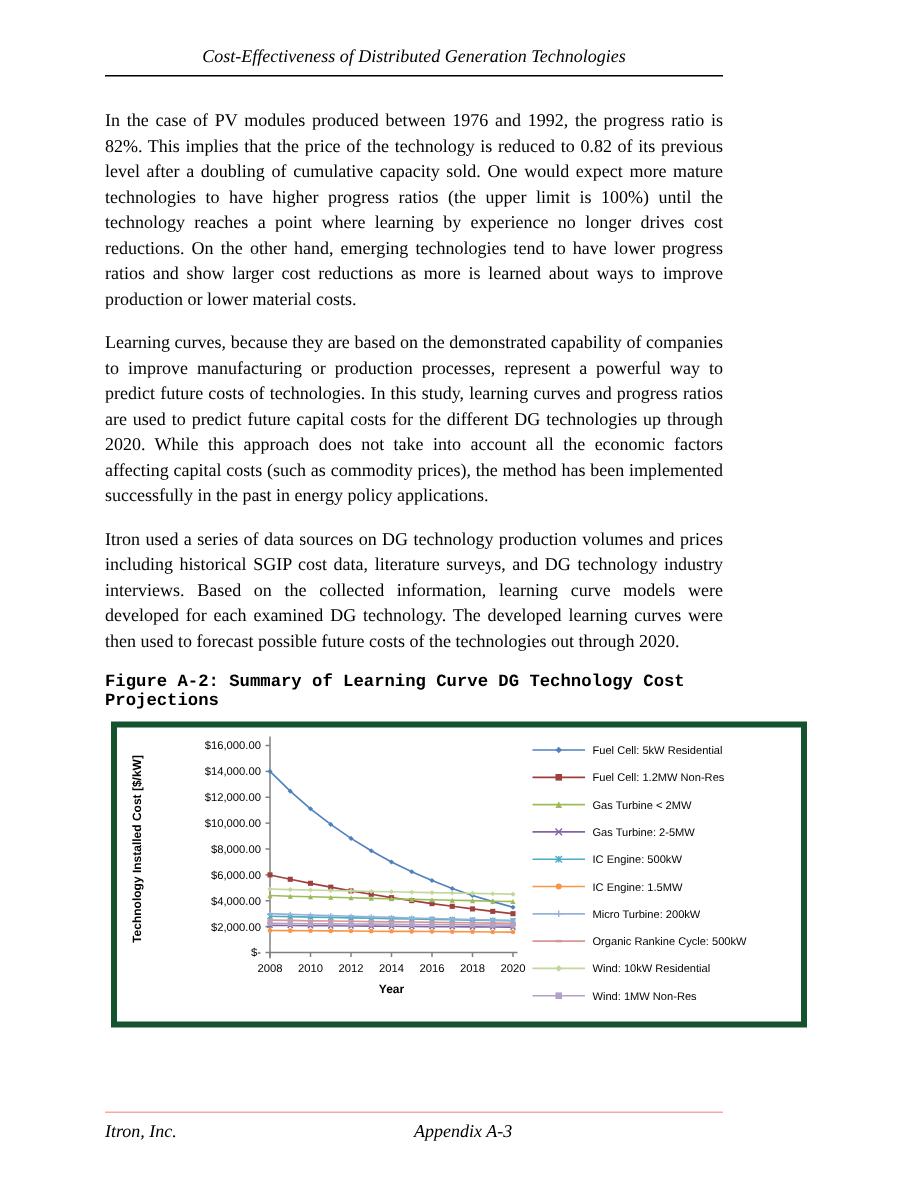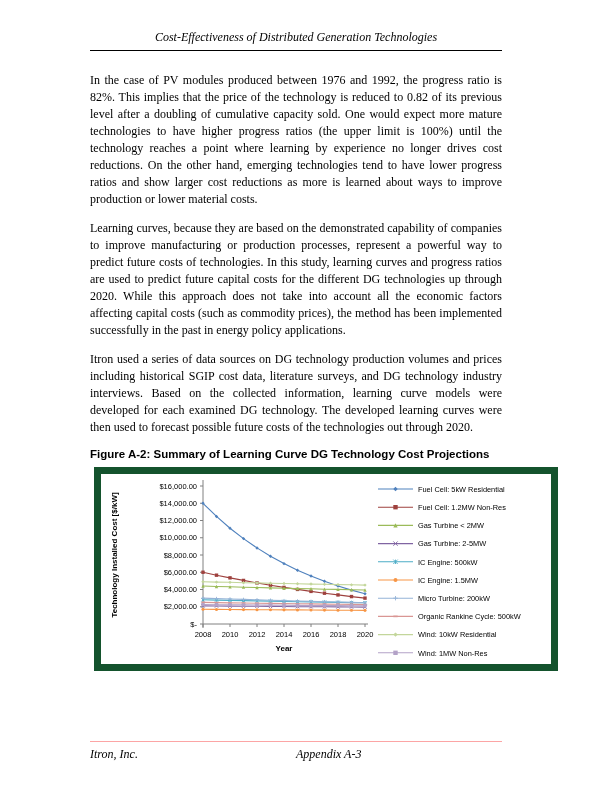--- a/index.html
+++ b/index.html
@@ -5,21 +5,20 @@
   * { box-sizing: border-box; margin: 0; padding: 0; }
   html, body { background: #ffffff; }
   .page {
     position: relative;
     width: 552px;
     height: 792px;
     background: #ffffff;
     font-family: "Liberation Serif", serif;
     color: #000;
     overflow: hidden;
-    margin-left: 20px;
   }
   .header {
     position: absolute;
     top: 30px; left: 70px; right: 70px;
     text-align: center;
     font-style: italic;
     font-size: 12px;
     padding-bottom: 5px;
     border-bottom: 1px solid #000;
   }
@@ -27,28 +26,28 @@
     position: absolute;
     top: 72px; left: 70px; right: 70px;
   }
   .content p {
     font-size: 12px;
     line-height: 17px;
     text-align: justify;
     margin-bottom: 12px;
   }
   .caption {
-    font-family: Liberation Sans, sans-serif;
+    font-family: Liberation Mono, monospace;
     font-weight: bold;
     font-size: 11.5px;
     margin-top: 12px;
     margin-bottom: 7px;
   }
   .chart-frame {
-    border: 7px solid #14532d;
+    border: 4px solid #14532d;
     width: 464px;
     height: 204px;
     margin-left: 4px;
     background: #fff;
   }
   .chart-frame svg { display: block; }
   .footer {
     position: absolute;
     left: 70px; right: 70px;
     bottom: 30px;

